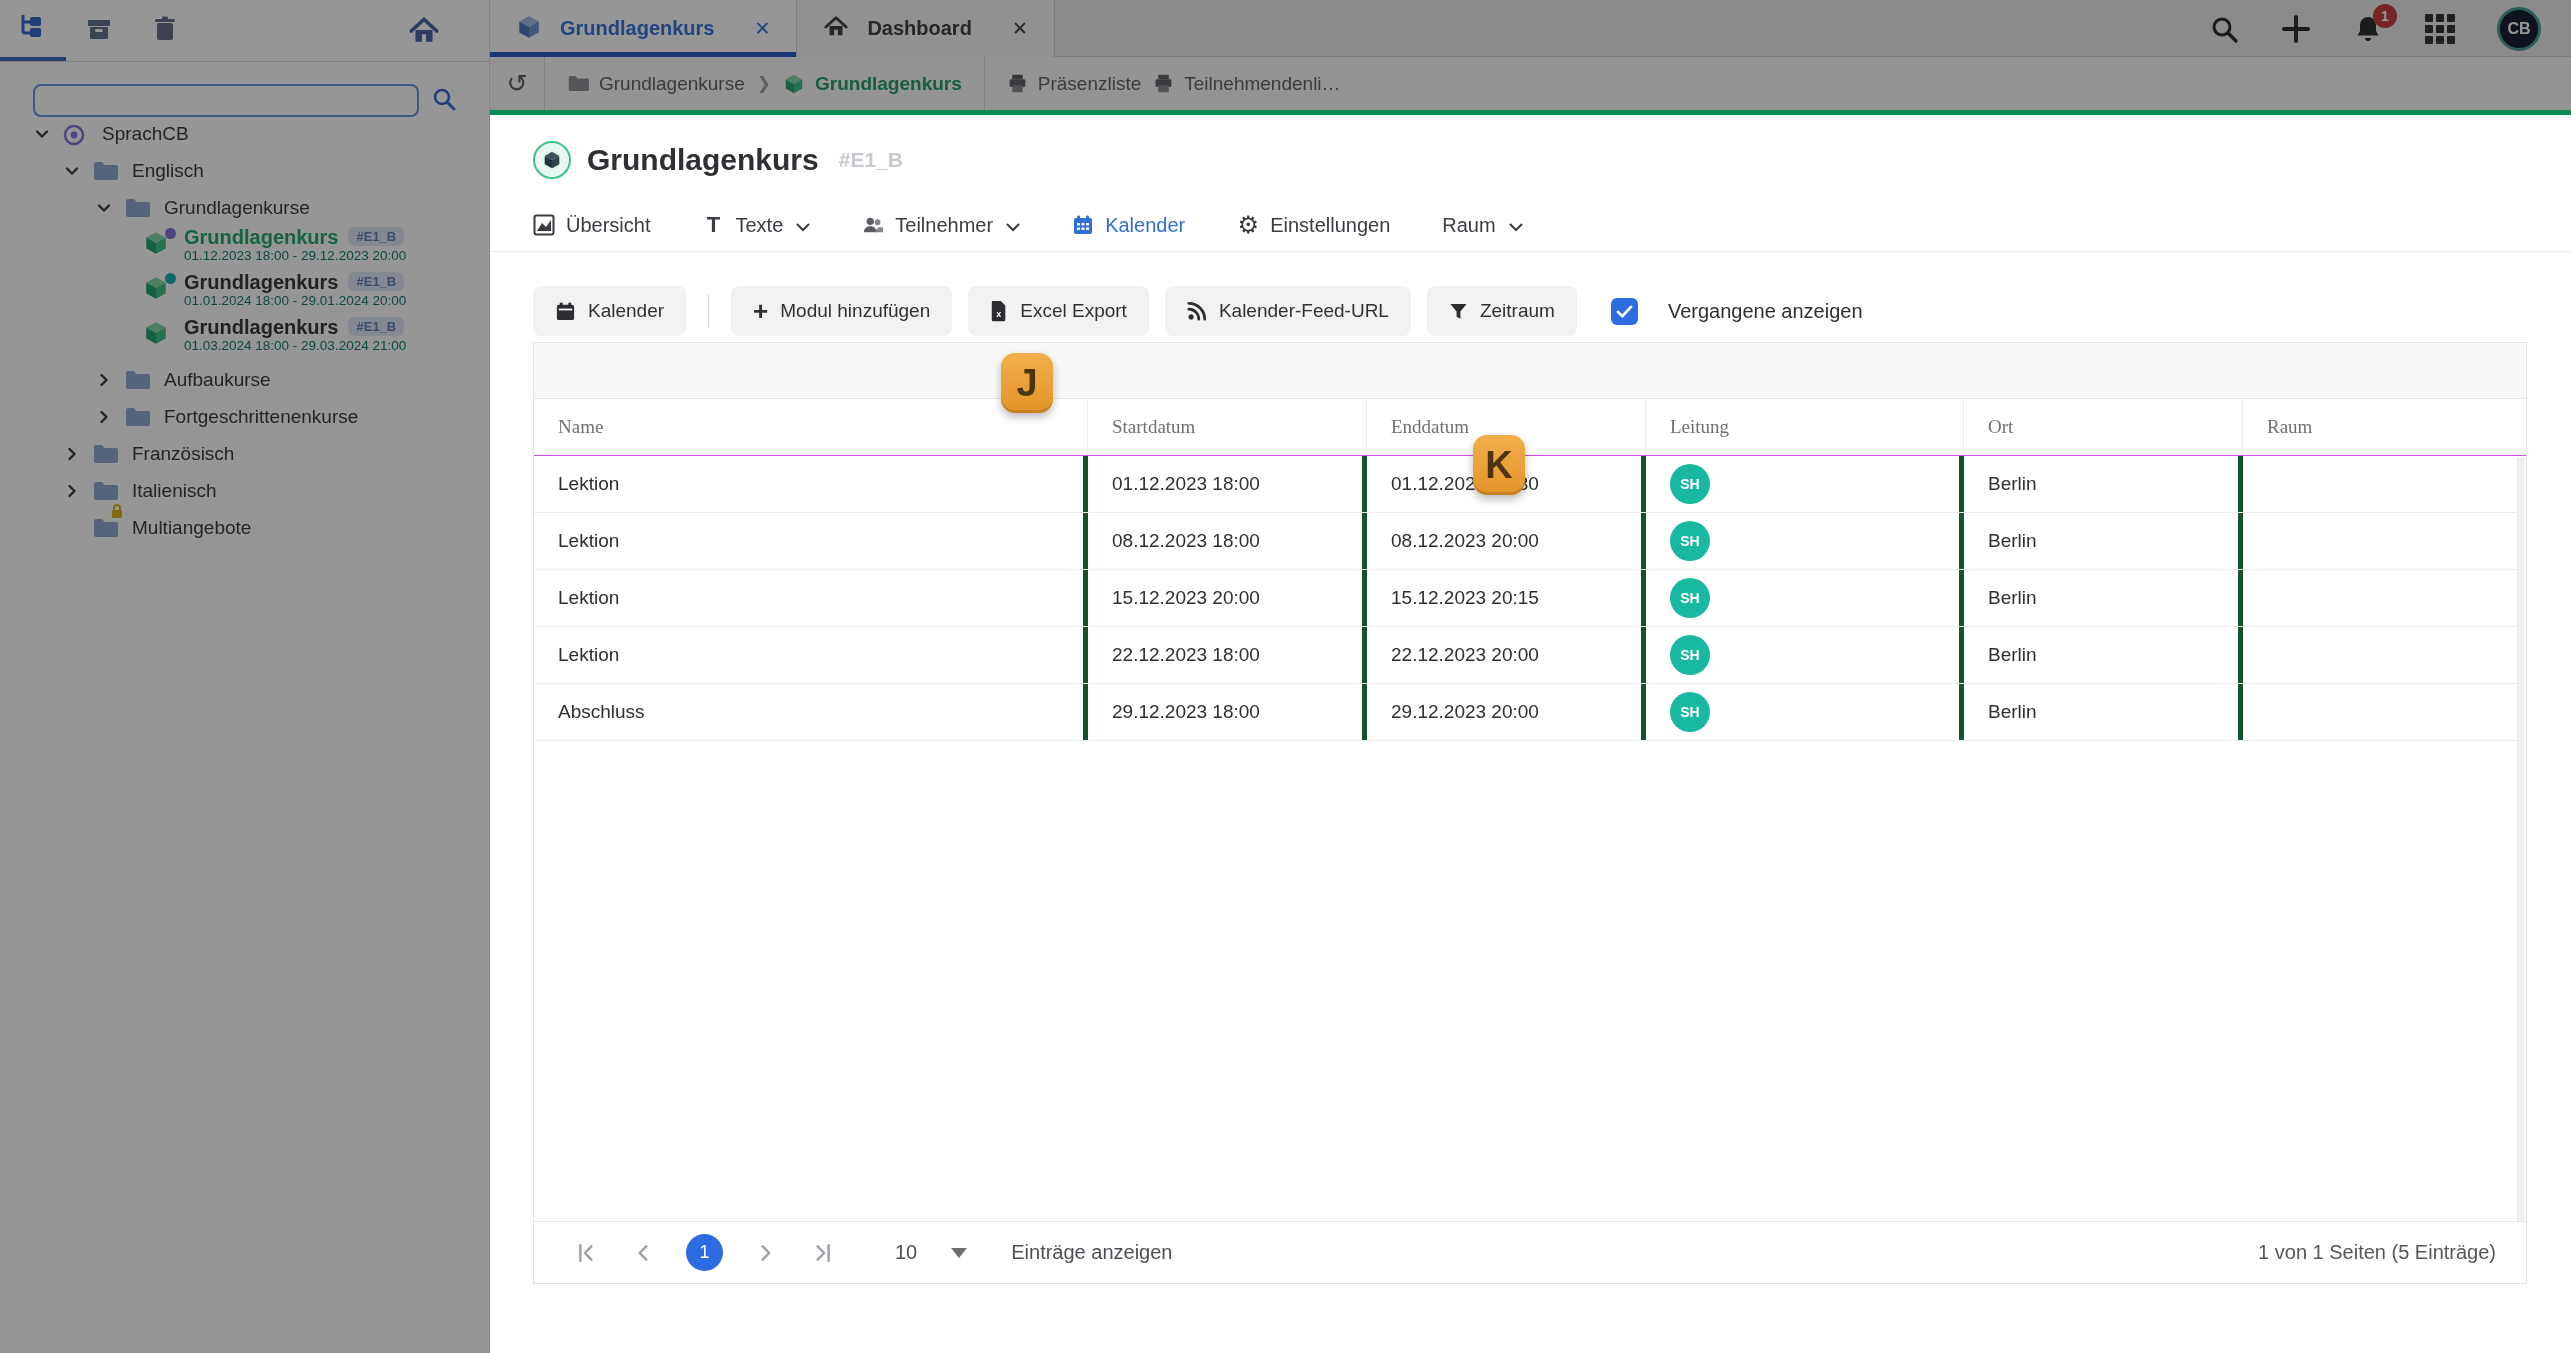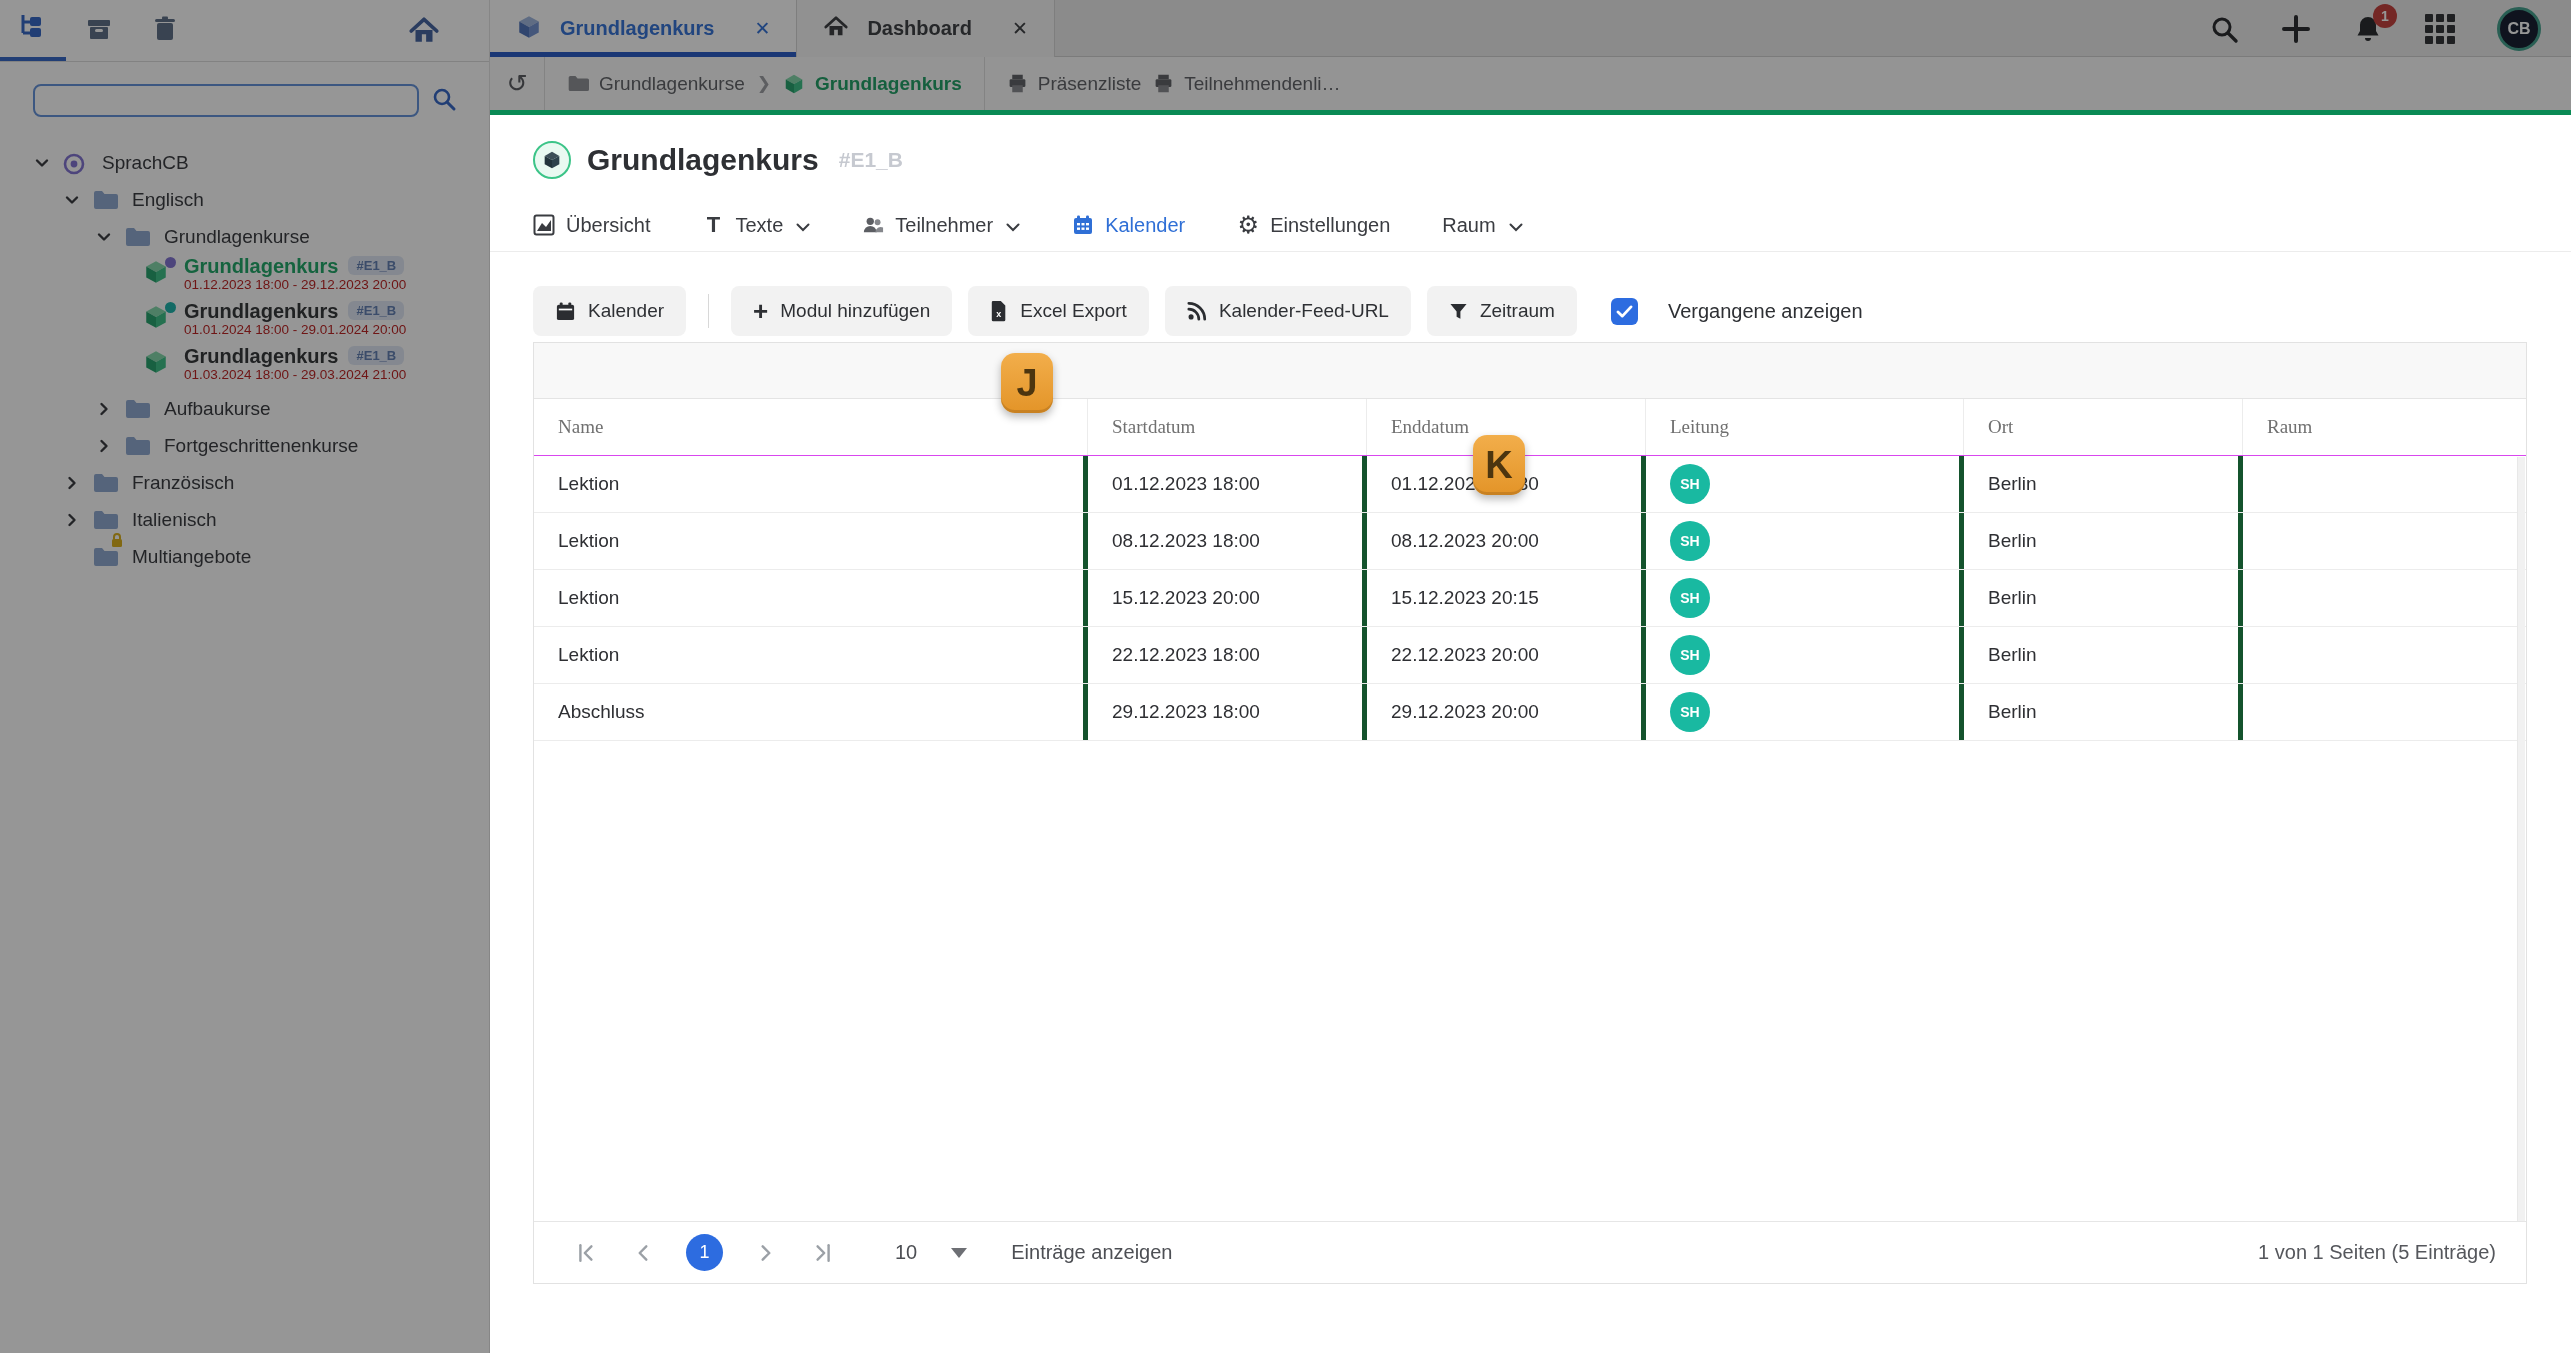--- a/index.html
+++ b/index.html
@@ -8,32 +8,32 @@
 
   
   .sidebar { position:absolute; left:0; top:0; width:490px; height:1353px; background:#ffffff; border-right:1px solid #e3e3e3; }
   .side-tabs { position:absolute; left:0; top:0; width:100%; height:62px; border-bottom:1px solid #dcdcdc; display:flex; align-items:center; }
   .side-tab { width:66px; height:61px; display:flex; align-items:center; justify-content:center; cursor:pointer; }
   .side-tab.active { border-bottom:4px solid #2f62c4; }
   .side-tab svg { width:30px; height:30px; }
   .side-home { position:absolute; right:48px; top:14px; width:34px; height:34px; }
   .search-row { position:absolute; left:33px; top:84px; width:424px; display:flex; align-items:center; gap:12px; }
   .search-input { width:388px; height:33px; border:2px solid #5f8fd9; border-radius:8px; background:#fff; outline:none; font-size:18px; padding:0 10px; }
-  .tree { position:absolute; left:0; top:144px; width:100%; display:flex; flex-direction:column; }
+  .tree { position:absolute; left:0; top:115px; width:100%; display:flex; flex-direction:column; }
   .tnode { display:flex; align-items:center; height:37px; cursor:pointer; }
   .tnode .chev { width:16px; height:16px; margin-right:12px; flex:0 0 auto; }
   .tnode .nicon { width:26px; height:22px; margin-right:14px; flex:0 0 auto; }
   .lvl0 { padding-left:34px; } .lvl1 { padding-left:64px; } .lvl2 { padding-left:96px; }
   .course-node { display:flex; align-items:flex-start; height:45px; padding-left:142px; cursor:pointer; }
   .course-node .cube { width:30px; height:28px; margin-right:12px; margin-top:4px; position:relative; flex:0 0 auto; }
   .course-node .dot { position:absolute; right:-4px; top:-2px; width:11px; height:11px; border-radius:50%; }
   .dot-purple { background:#7e6fd0; } .dot-teal { background:#16b0a8; }
   .cname { font-size:20px; font-weight:700; color:#2e3033; line-height:22px; }
   .cname.sel { color:#1aa564; }
-  .cdates { font-size:13.5px; color:#b91c1c; line-height:16px; }
+  .cdates { font-size:13.5px; color:#0f766e; line-height:16px; }
   .badge { display:inline-block; background:#dfe7f4; color:#5d7bb0; font-size:13px; font-weight:700; border-radius:6px; padding:2px 8px; margin-left:10px; vertical-align:3px; }
   .tlabel { font-size:19px; color:#33353a; }
   .lock { position:absolute; margin-left:-8px; margin-top:-14px; }
 
   
   .topbar { position:absolute; left:490px; top:0; right:0; height:57px; background:#ececec; border-bottom:1px solid #cfcfcf; display:flex; }
   .br-tab { height:57px; display:flex; align-items:center; padding:0 26px; gap:18px; border-right:1px solid #d5d5d5; cursor:pointer; position:relative; }
   .br-tab.active { background:#ffffff; }
   .br-tab.active::after { content:""; position:absolute; left:0; right:0; bottom:0; height:5px; background:#2257c4; }
   .br-tab.inactive { background:#f6f6f6; }

